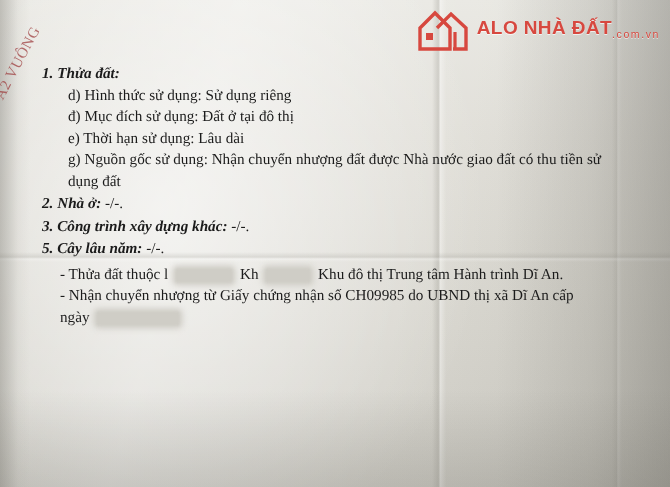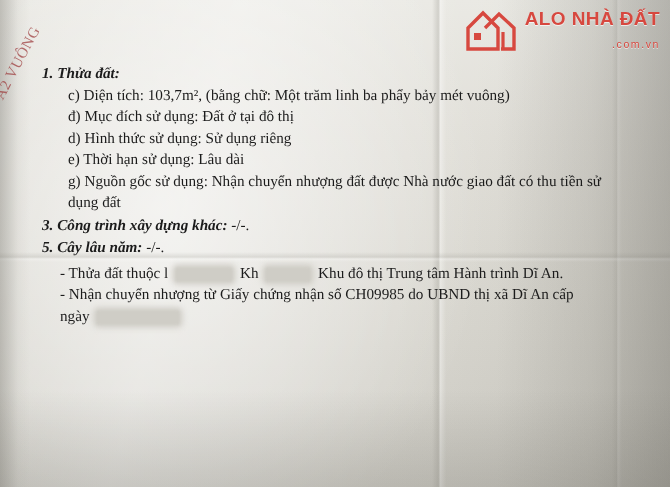--- a/index.html
+++ b/index.html
@@ -166,21 +166,20 @@
     gap: 8px;
     pointer-events: none;
   }
   .wm-house {
     width: 52px;
     height: 46px;
     position: relative;
   }
   .wm-text {
     display: flex;
-    flex-direction: column;
     justify-content: center;
     line-height: 1;
   }
   .wm-title {
     font-family: "Liberation Sans", sans-serif;
     font-weight: bold;
     font-size: 19px;
     color: #d7483f;
     letter-spacing: .4px;
     text-shadow: 0 1px 0 rgba(255,255,255,.65);
@@ -226,45 +225,45 @@
     </div>
   </div>
 
   <div class="doc">
 
 
     <div class="sec">1. Thửa đất:</div>
 
 
 
+
     <div class="item">
-      <span class="lbl">c) Diện tích:</span>
-      <span>103,7m², (bằng chữ: Một trăm linh ba phẩy bảy mét vuông)</span>
+      <span class="lbl">d) Hình thức sử dụng:</span>
+      <span>Sử dụng riêng</span>
     </div>
 
     <div class="item">
       <span class="lbl">đ) Mục đích sử dụng:</span>
       <span>Đất ở tại đô thị</span>
     </div>
 
     <div class="item">
-      <span class="lbl">d) Hình thức sử dụng:</span>
-      <span>Sử dụng riêng</span>
-    </div>
-
-    <div class="item">
       <span class="lbl">e) Thời hạn sử dụng:</span>
       <span>Lâu dài</span>
     </div>
 
     <div class="item wrap">
       <span class="lbl">g) Nguồn gốc sử dụng:</span>
       <span>Nhận chuyển nhượng đất được Nhà nước giao đất có thu tiền sử dụng đất</span>
     </div>
 
+    <div class="num">
+      <span>2. Nhà ở:</span>
+      <span class="val">-/-.</span>
+    </div>
 
     <div class="num">
       <span>3. Công trình xây dựng khác:</span>
       <span class="val">-/-.</span>
     </div>
 
 
     <div class="num">
       <span>5. Cây lâu năm:</span>
       <span class="val">-/-.</span>

